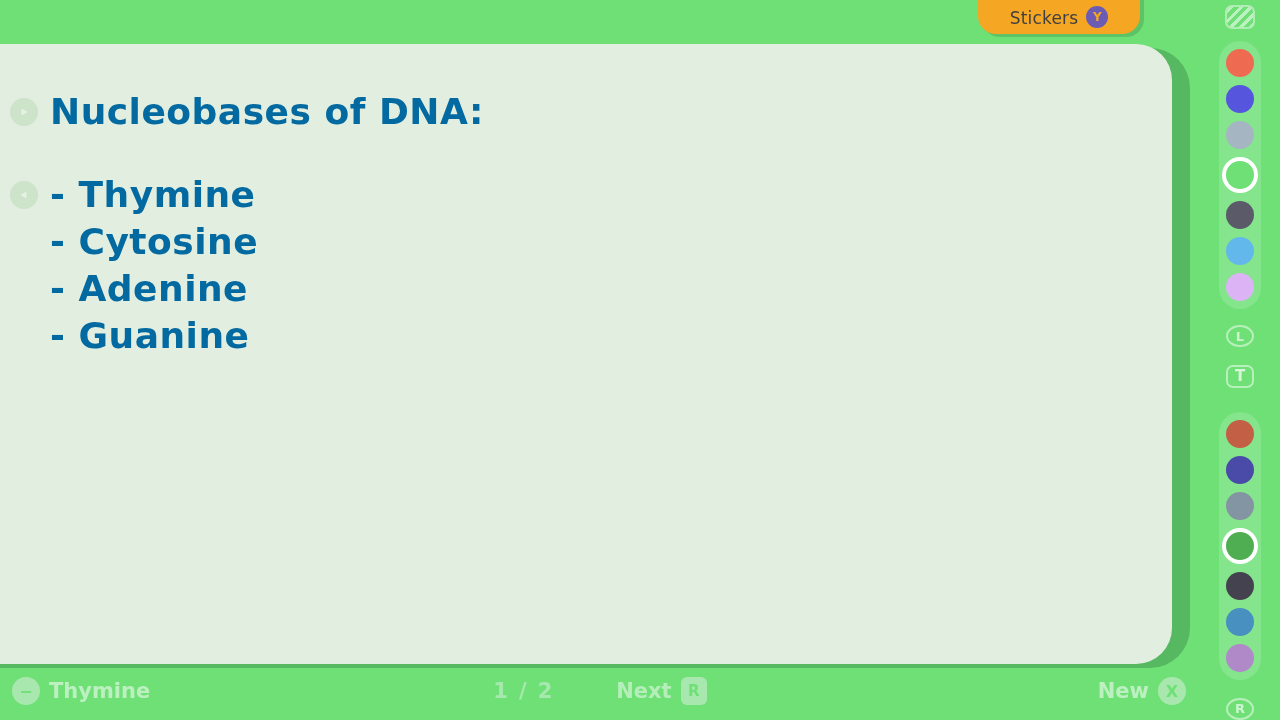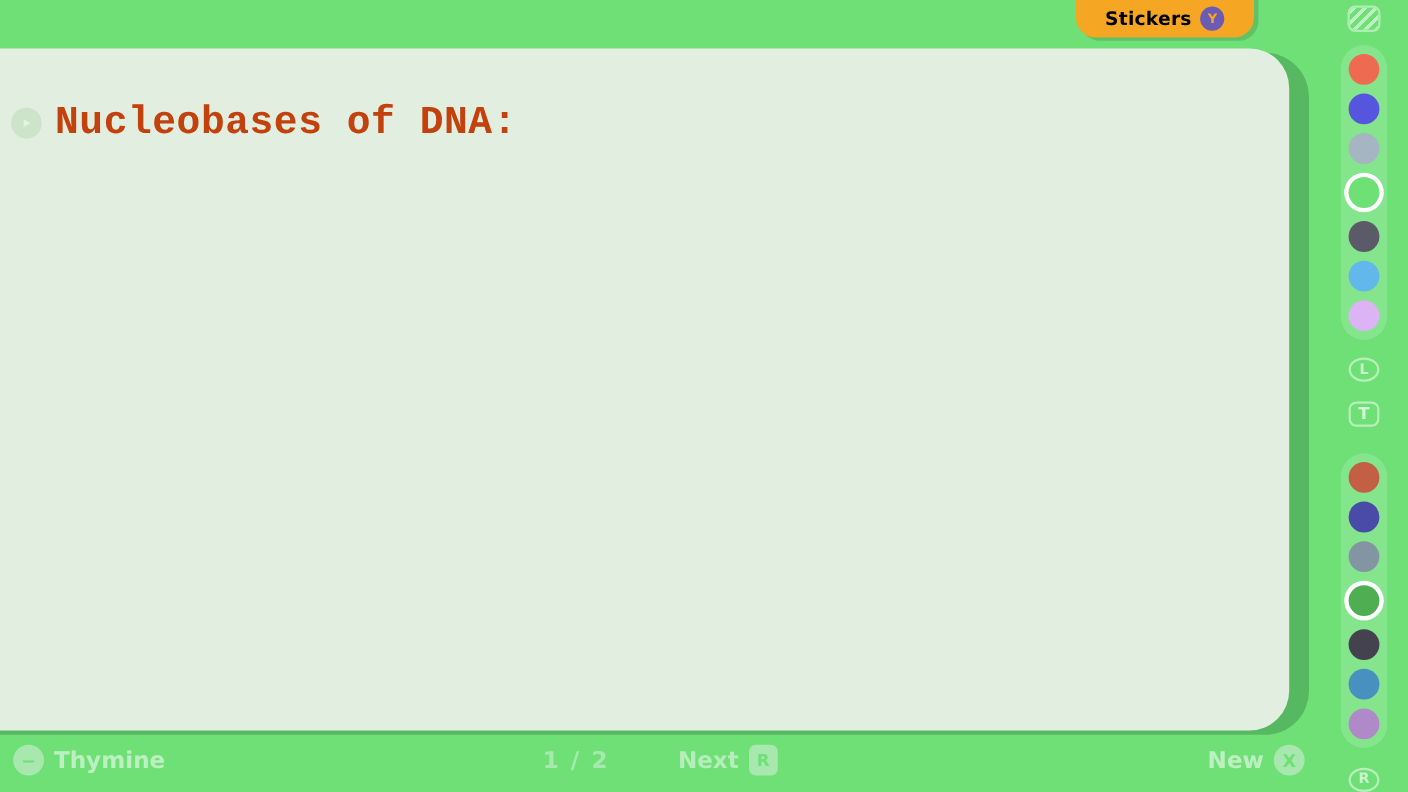--- a/index.html
+++ b/index.html
@@ -15,21 +15,21 @@
     position:absolute; left:978px; top:-26px;
     width:162px; height:60px;
     background:#f5a623;
     border-radius:18px;
     display:flex; align-items:flex-end; justify-content:center;
     padding-bottom:6px;
     box-shadow:4px 3px 0 rgba(60,130,70,0.30);
     z-index:6;
   }
   #stickers-tab .lbl {
-    color:#000000; font-weight:bold; font-size:17px;
+    color:#404040; font-weight:normal; font-size:17px;
     letter-spacing:0.2px; margin-right:8px;
   }
   .btn-circle {
     width:22px; height:22px; border-radius:50%;
     display:inline-flex; align-items:center; justify-content:center;
     font-size:12px; font-weight:bold;
   }
   #stickers-tab .btn-circle { background:#6c5bb5; color:#f5a623; }
 
   
@@ -58,27 +58,26 @@
     margin-left:10px;
   }
   .nav-bullet {
     width:28px; height:28px; border-radius:50%;
     background:#cde3ca;
     display:flex; align-items:center; justify-content:center;
     flex:none; margin-top:10px; margin-right:12px;
   }
   .nav-bullet svg { display:block; }
   .slide-text {
-    color:#c2410c;
+    color:#0369a1;
     font-weight:bold;
     font-size:36px;
     line-height:47px;
     letter-spacing:0.5px;
     white-space:pre-wrap;
-    font-family:Liberation Mono, monospace;
   }
   #title-row { margin-bottom:36px; }
 
   
   #bottom-bar {
     position:absolute; left:0; bottom:0; width:1200px; height:58px;
     display:flex; align-items:center;
     z-index:5;
   }
   .bar-btn {
@@ -172,20 +171,31 @@
 
     <div class="slide-row" id="title-row">
       <span class="nav-bullet">
         <svg width="12" height="12" viewBox="0 0 12 12">
             <polygon points="3.5,2.5 9.5,6 3.5,9.5" fill="#e6f2e4"></polygon>
           </svg>
       </span>
       <div class="slide-text">Nucleobases of DNA:</div>
     </div>
 
+    <div class="slide-row" id="list-row">
+      <span class="nav-bullet">
+        <svg width="12" height="12" viewBox="0 0 12 12">
+            <polygon points="8.5,2.5 2.5,6 8.5,9.5" fill="#e6f2e4"></polygon>
+          </svg>
+      </span>
+      <div class="slide-text">- Thymine
+- Cytosine
+- Adenine
+- Guanine</div>
+    </div>
 
   </div>
 </div>
 
 <div id="stickers-tab">
   <span class="lbl">Stickers</span>
   <span class="btn-circle">Y</span>
 </div>
 
 <div id="bottom-bar">

